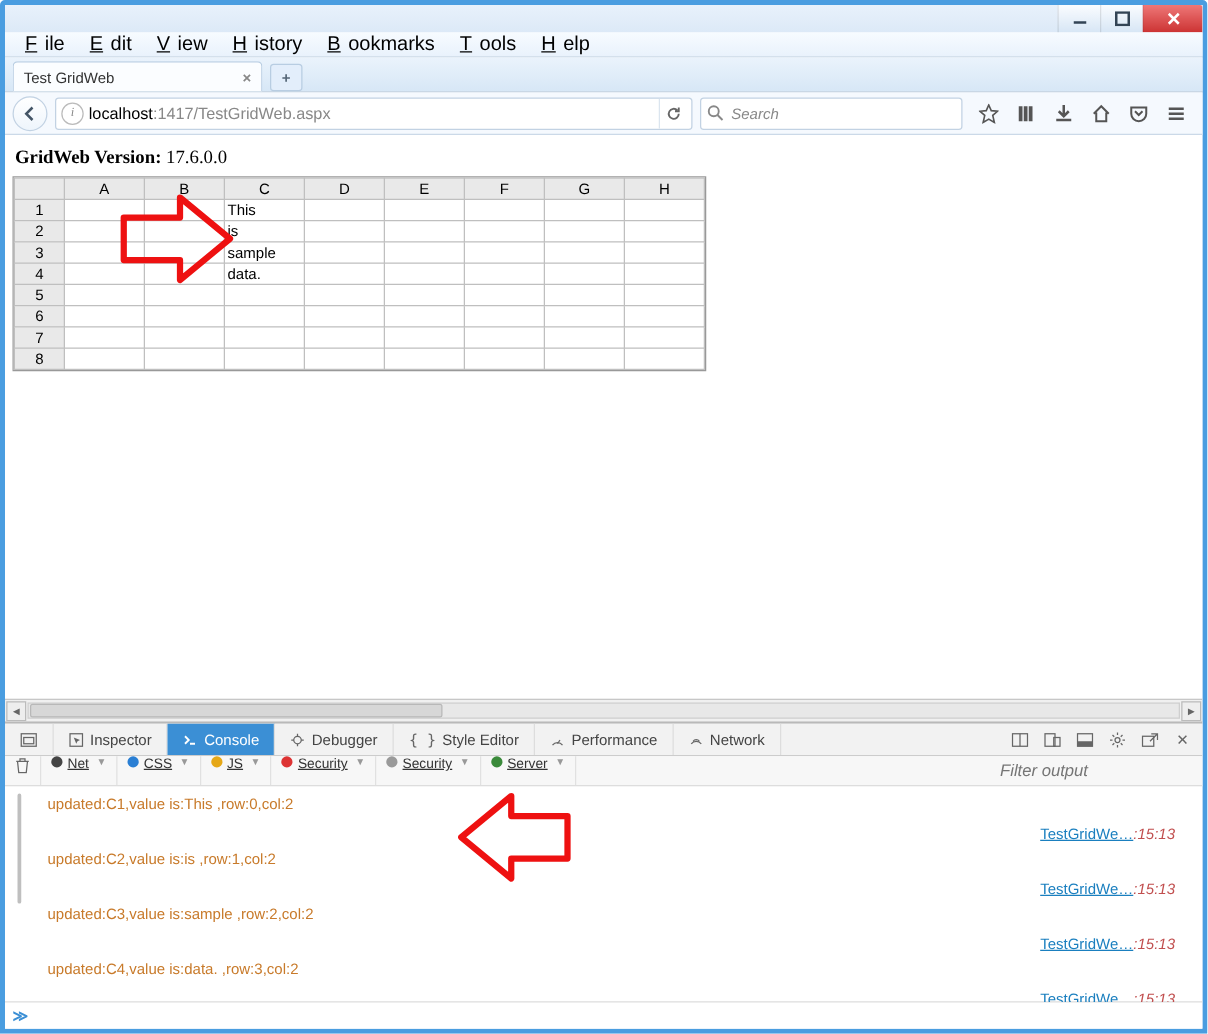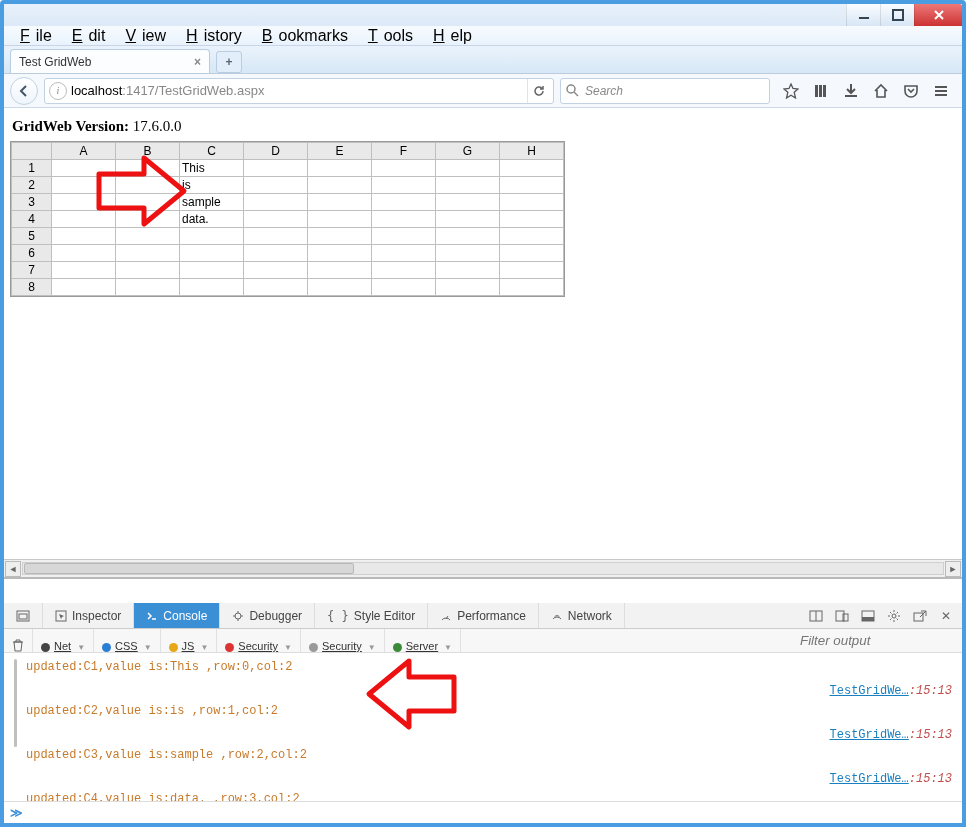--- a/index.html
+++ b/index.html
@@ -58,35 +58,35 @@
 
   
   .hscroll { height: 18px; background: #f0f0f0; border-top: 1px solid #c7c7c7; position: relative; }
   .hscroll .track { position:absolute; left:18px; right:18px; top:2px; bottom:2px; background:#e8e8e8; border:1px solid #cfcfcf; }
   .hscroll .thumb { position:absolute; left:20px; width:330px; top:3px; bottom:3px; background:#d7d7d7; border:1px solid #b8b8b8; border-radius:2px; }
   .hscroll .btn { position:absolute; top:1px; width:16px; height:16px; background:#eee; border:1px solid #bbb; display:flex;align-items:center;justify-content:center;color:#666;font-size:9px;}
   .hscroll .btn.l{left:1px;} .hscroll .btn.r{right:1px;}
 
   
   .devtools { height: 246px; border-top: 2px solid #b9b9b9; display: flex; flex-direction: column; background: #fff; }
-  .dt-tabs { height: 26px; background: #f2f2f2; border-bottom: 1px solid #ccc; display: flex; align-items: stretch; font-size: 12px; color: #444; margin-top: 24px; }
+  .dt-tabs { height: 26px; background: #f2f2f2; border-bottom: 1px solid #ccc; display: flex; align-items: stretch; font-size: 12px; color: #444; }
   .dt-tab { display: flex; align-items: center; gap: 5px; padding: 0 12px; border-right: 1px solid #ddd; cursor:pointer; }
   .dt-tab.active { background: #3b8fd5; color: #fff; }
   .dt-right { margin-left: auto; display: flex; align-items: center; gap: 10px; padding: 0 8px; color: #666; }
   .dt-right .ic { width:16px; height:16px; display:flex;align-items:center;justify-content:center; cursor:pointer;}
 
   .dt-filter { height: 24px; background: #f7f7f7; border-bottom: 1px solid #ddd; display: flex; align-items: center; font-size: 11px; color: #333; }
-  .dt-filter .seg { display: flex; align-items: flex-end; gap: 4px; padding: 0 8px; border-right: 1px solid #e1e1e1; height: 100%; cursor:pointer;}
+  .dt-filter .seg { display: flex; align-items: flex-start; gap: 4px; padding: 0 8px; border-right: 1px solid #e1e1e1; height: 100%; cursor:pointer;}
   .dt-filter .dot { width: 9px; height: 9px; border-radius: 5px; display:inline-block; }
   .dt-filter .und { text-decoration: underline; }
   .dt-filter .tri { font-size: 8px; color: #999; margin-left: 2px;}
   .dt-filter input { margin-left: auto; border: none; background: transparent; font-style: italic; color: #888; padding: 0 8px; width: 170px; height: 100%; outline:none;}
   .dt-filter .trash { padding: 0 8px; color:#666; cursor:pointer;}
 
-  .dt-body { flex: 1; overflow: auto; font-family: Liberation Mono, monospace; font-size: 12px; padding: 4px 0; position:relative;}
+  .dt-body { flex: 1; overflow: auto; font-family: Liberation Sans, sans-serif; font-size: 12px; padding: 4px 12px; position:relative;}
   .logrow { display: flex; padding: 3px 10px 3px 22px; }
   .logrow .msg { color: #c87a2a; }
   .logrow .src { margin-left: auto; margin-top: 24px; }
   .logrow .src .file { color: #1a7fbf; text-decoration: underline; cursor:pointer;}
   .logrow .src .line { color: #c14f4f; font-style: italic; }
   .dt-body .bar { position:absolute; left:10px; top:6px; bottom:auto; width:3px; background:#bfbfbf; border-radius:2px;}
 
   .dt-footer { height: 22px; border-top: 1px solid #ddd; display:flex; align-items:center; padding:0 6px; color:#3b8fd5; font-weight:bold;}
 </style>
 </head>

